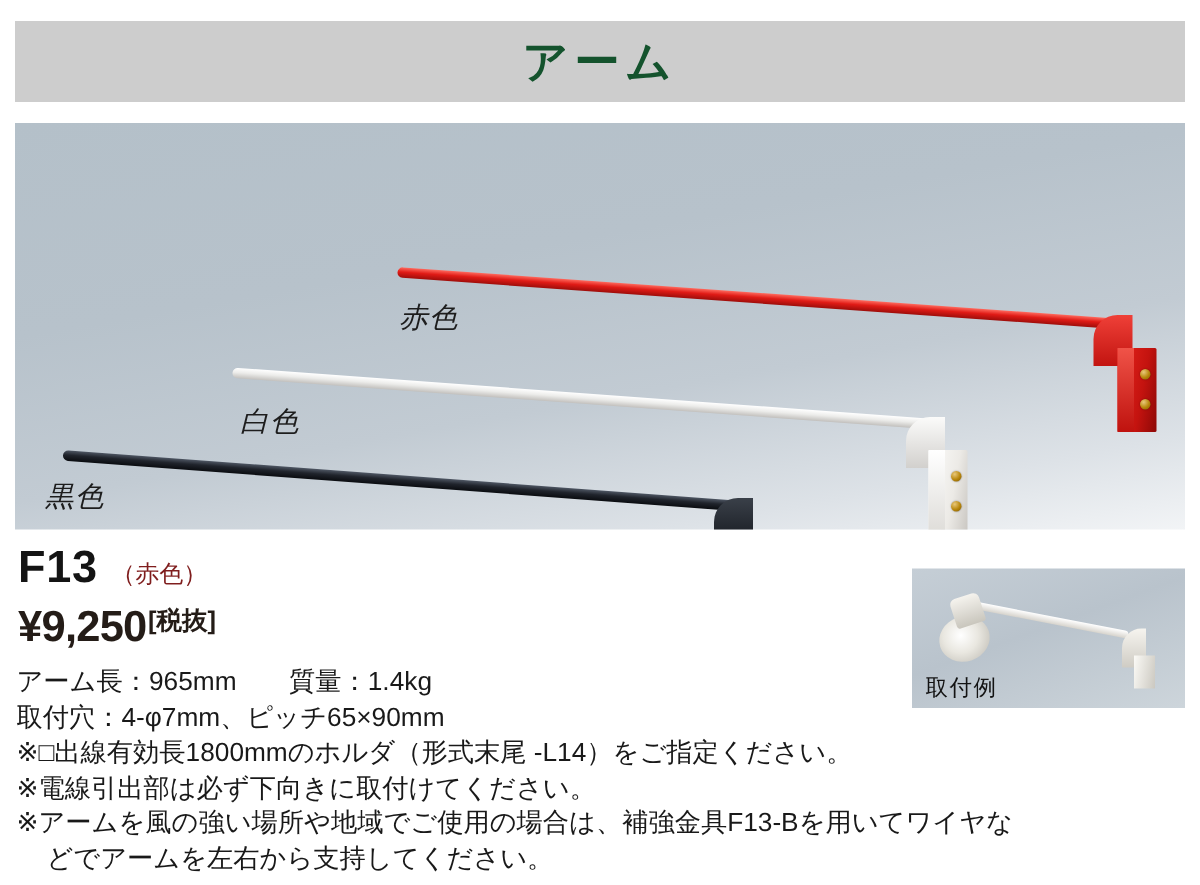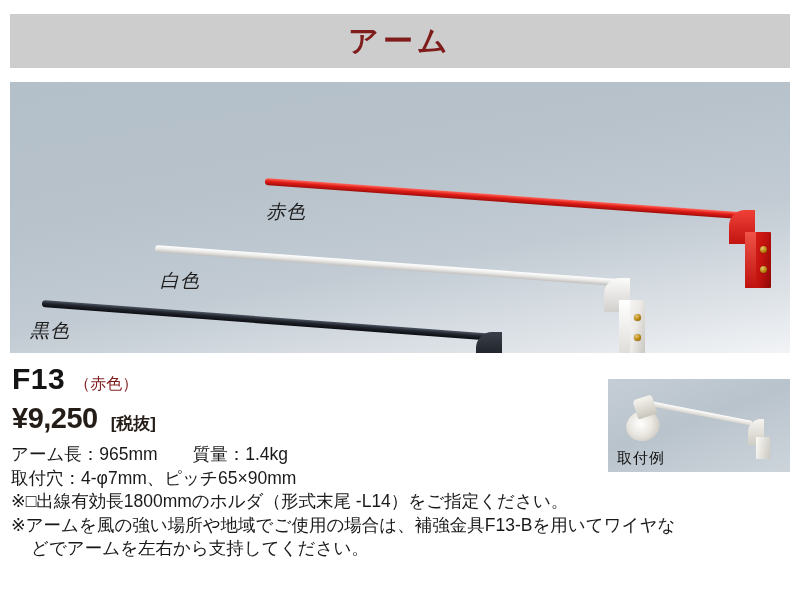--- a/index.html
+++ b/index.html
@@ -26,21 +26,21 @@
     height: 54px;
     background: #cdcdcd;
     display: flex;
     align-items: center;
     justify-content: center;
   }
   .banner-title {
     font-size: 30px;
     font-weight: bold;
     letter-spacing: 4px;
-    color: #7f1d1d;
+    color: #14532d;
   }
 
   
   .photo {
     position: absolute;
     left: 10px;
     top: 82px;
     width: 780px;
     height: 271px;
     background: linear-gradient(170deg,
@@ -166,22 +166,21 @@
     font-size: 16px;
     color: #7f1d1d;
     margin-left: 9px;
   }
 
   .price-line {
     position: absolute;
     left: 12px;
     top: 402px;
     display: flex;
-    align-items: flex-end;
-    gap: 12px;
+    align-items: flex-start;
   }
   .price-value {
     font-size: 29px;
     font-weight: bold;
     color: #241c17;
     letter-spacing: -0.5px;
   }
   .price-tax {
     font-size: 17px;
     font-weight: bold;
@@ -309,20 +308,21 @@
 
 <div class="price-line">
   <span class="price-value">¥9,250</span>
   <span class="price-tax">[税抜]</span>
 </div>
 
 <div class="specs">
   <div class="spec-row">アーム長：965mm　　質量：1.4kg</div>
   <div class="spec-row">取付穴：4-φ7mm、ピッチ65×90mm</div>
   <div class="spec-row">※□出線有効長1800mmのホルダ（形式末尾 -L14）をご指定ください。</div>
+  <div class="spec-row">※電線引出部は必ず下向きに取付けてください。</div>
   <div class="spec-row">※アームを風の強い場所や地域でご使用の場合は、補強金具F13-Bを用いてワイヤな</div>
   <div class="spec-row indent">どでアームを左右から支持してください。</div>
 </div>
 
 <div class="inset">
   <div class="inset-arm"></div>
   <div class="inset-elbow"></div>
   <div class="inset-plate"></div>
   <div class="inset-lamp"></div>
   <div class="inset-head"></div>

